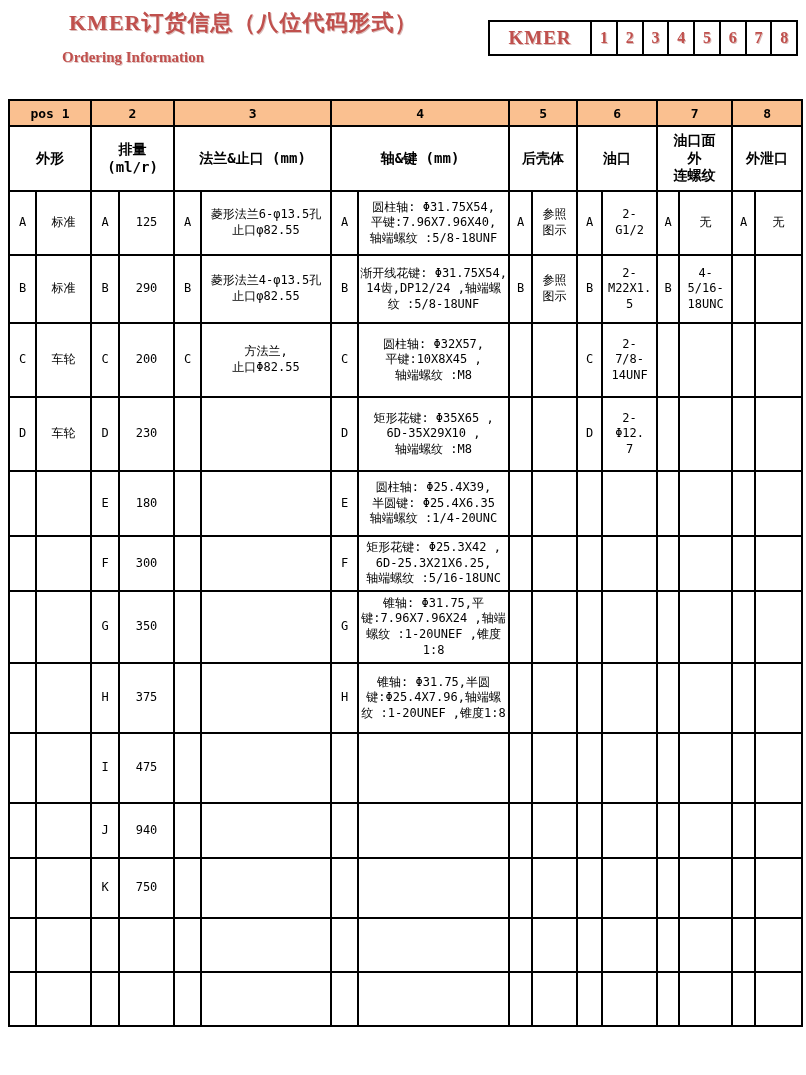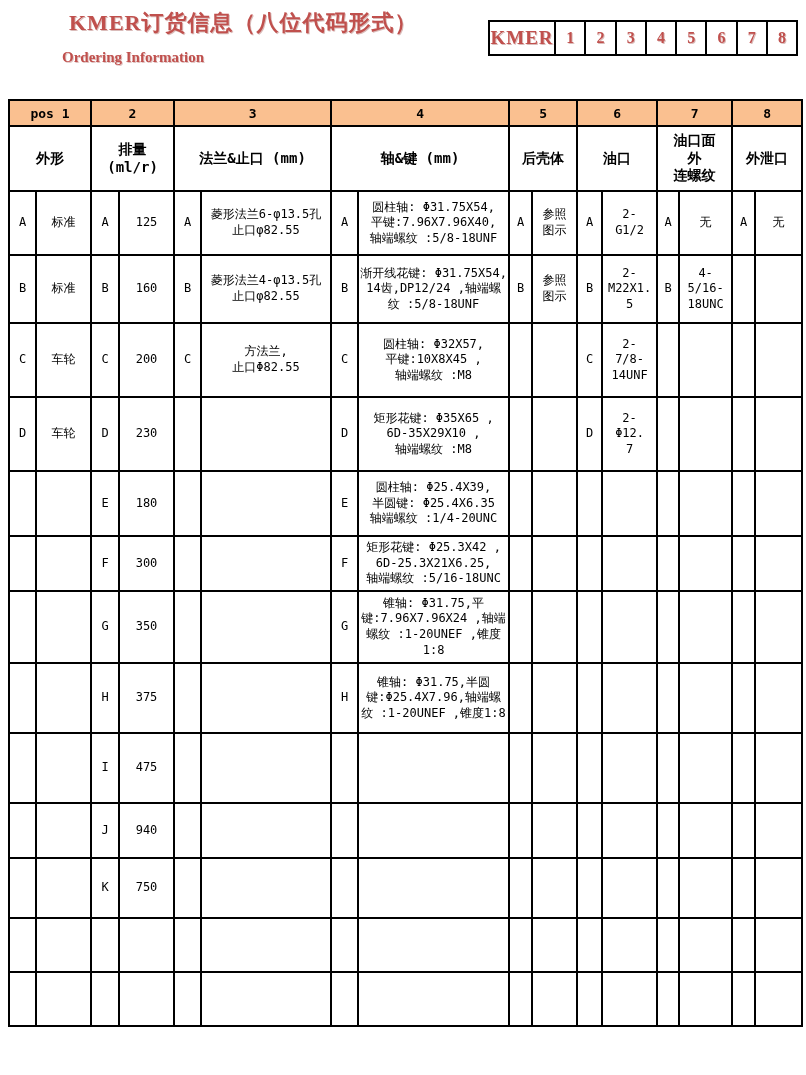--- a/index.html
+++ b/index.html
@@ -26,21 +26,21 @@
     font-weight: bold; font-size: 15px;
     color: #C0504D; margin: 11px 0 0 32px;
     text-shadow: 1px 1px 0 rgba(150,60,55,0.3);
   }
   .code-box {
     display: flex; border: 2px solid #000;
     margin-top: 12px; margin-right: 2px;
     width: 310px; height: 36px; background: #fff;
   }
   .code-label {
-    width: 64px; display: flex; align-items: center; justify-content: center;
+    width: 100px; display: flex; align-items: center; justify-content: center;
     font-family: "Liberation Serif", serif; font-weight: bold;
     font-size: 19px; color: #C0504D; letter-spacing: 1px;
     text-shadow: 1px 1px 0 rgba(150,60,55,0.35);
   }
   .code-digit {
     flex: 1; border-left: 2px solid #000;
     display: flex; align-items: center; justify-content: center;
     font-family: "Liberation Serif", serif; font-weight: bold;
     font-size: 16px; color: #C0504D;
     text-shadow: 1px 1px 0 rgba(150,60,55,0.35);
@@ -154,21 +154,21 @@
 G1/2</td>
         <td class="letter">A</td>
         <td class="value">无</td>
         <td class="letter">A</td>
         <td class="value">无</td>
       </tr>
       <tr style="height: 68px;">
         <td class="letter">B</td>
         <td class="value">标准</td>
         <td class="letter">B</td>
-        <td class="value">160</td>
+        <td class="value">290</td>
         <td class="letter">B</td>
         <td class="value">菱形法兰4-φ13.5孔
 止口φ82.55</td>
         <td class="letter">B</td>
         <td class="value">渐开线花键: Φ31.75X54,
 14齿,DP12/24 ,轴端螺
 纹 :5/8-18UNF</td>
         <td class="letter">B</td>
         <td class="value">参照
 图示</td>

